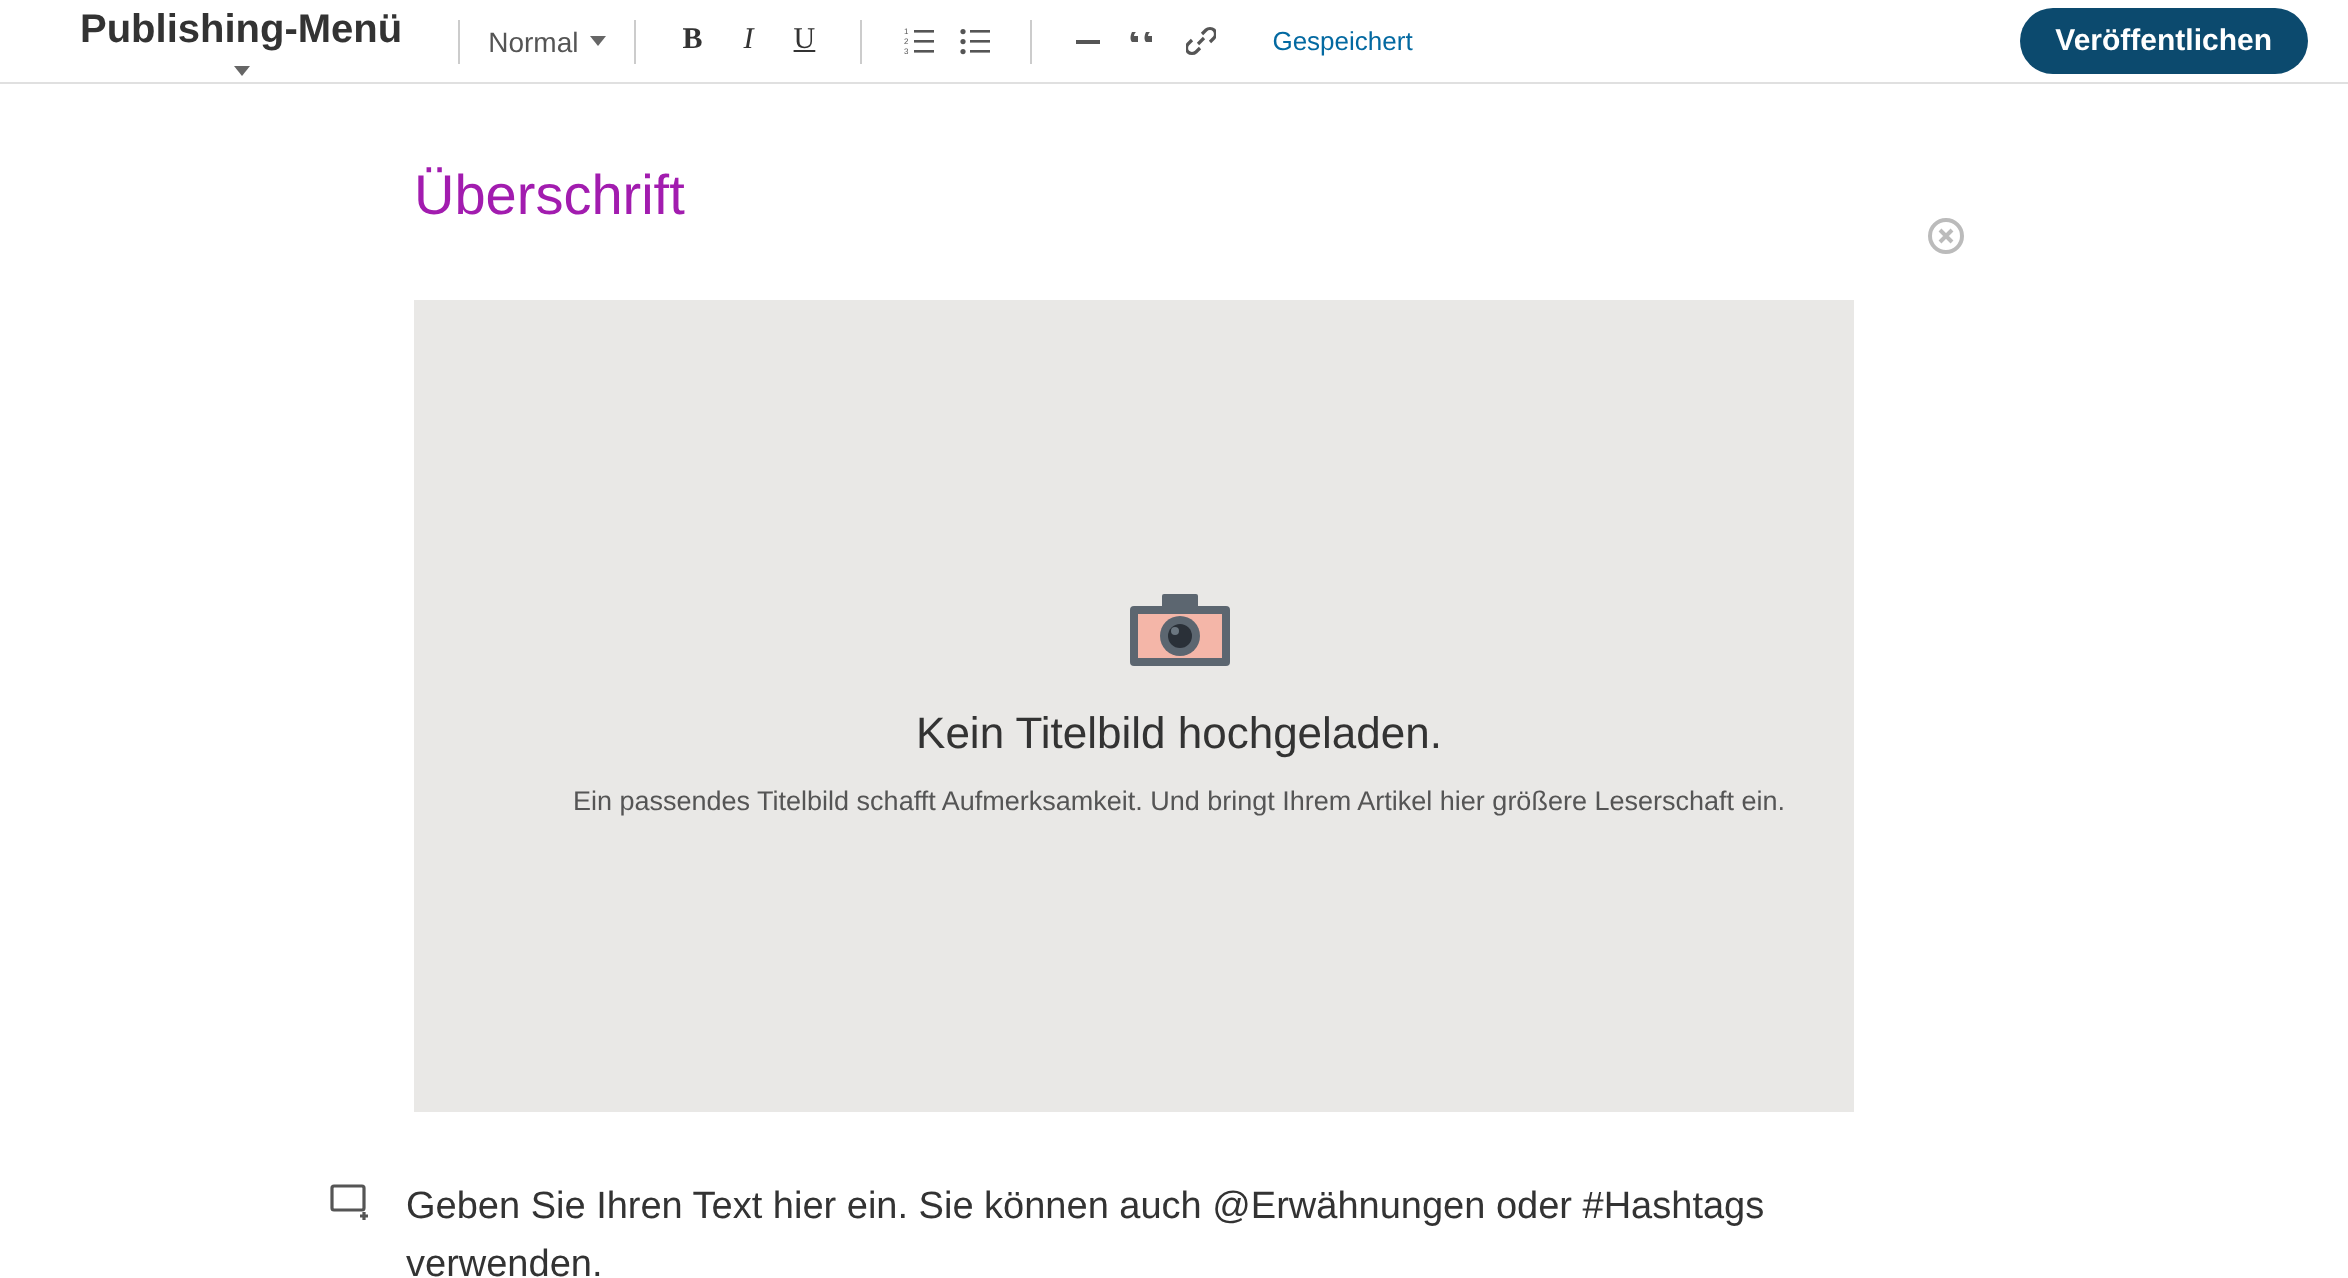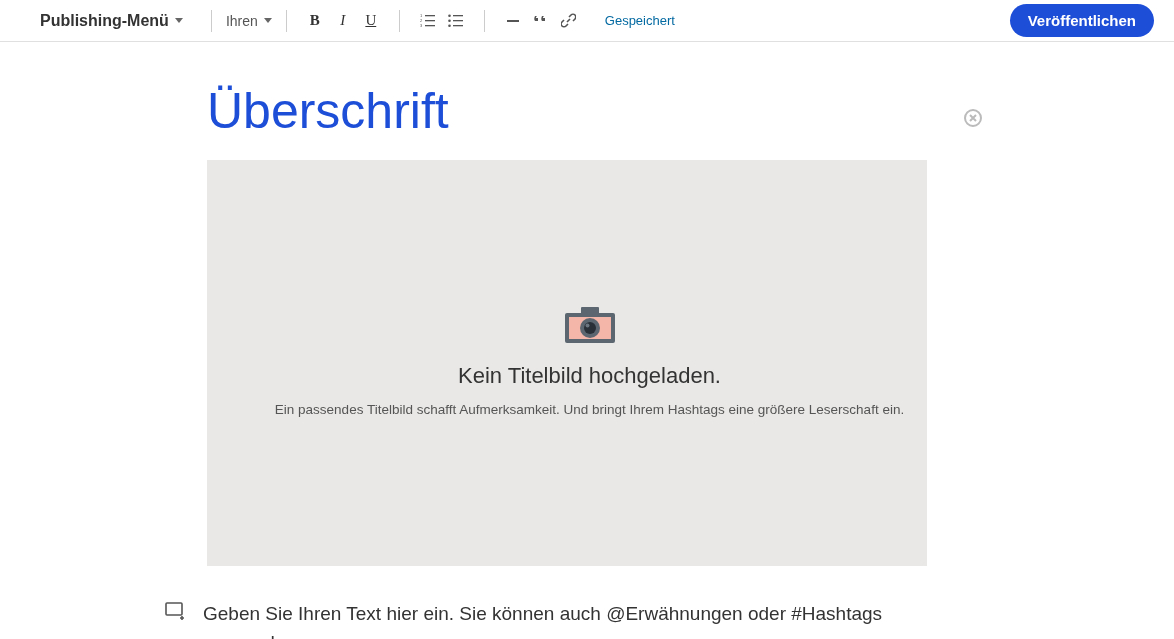--- a/index.html
+++ b/index.html
@@ -20,25 +20,26 @@
   height: 24px;
 }
 .toolbar .divider {
   width: 1px;
   height: 22px;
   background: #ccc;
 }
 .menu-btn {
   display: flex;
   align-items: center;
-  font-size: 16px;
+  font-size: 20px;
   color: #333;
   cursor: pointer;
   font-weight: 600;
   gap: 6px;
+  flex-direction: column;
 }
 .normal-btn {
   display: flex;
   align-items: center;
   font-size: 14px;
   color: #555;
   cursor: pointer;
   gap: 6px;
 }
 .caret-down {
@@ -65,21 +66,21 @@
   cursor: pointer;
   color: #555;
 }
 .saved-label {
   font-size: 13px;
   color: #0369a1;
   margin-left: 8px;
 }
 .spacer { flex: 1; }
 .publish-btn {
-  background: #1d4ed8;
+  background: #0c4a6e;
   color: #fff;
   border: none;
   border-radius: 18px;
   padding: 8px 18px;
   font-size: 15px;
   font-weight: 600;
   cursor: pointer;
 }
 
 .editor {
@@ -87,24 +88,24 @@
   margin: 0 auto;
   padding: 30px 0 40px;
   position: relative;
 }
 .headline-row {
   display: flex;
   align-items: center;
   position: relative;
 }
 .headline {
-  font-size: 50px;
+  font-size: 28px;
   font-weight: 400;
-  color: #1d4ed8;
-  padding: 10px 0 20px;
+  color: #a21caf;
+  padding: 10px 0 36px;
   flex: 1;
 }
 .close-x {
   color: #bbb;
   cursor: pointer;
   position: absolute;
   right: -16px;
   top: 36px;
 }
 
@@ -160,21 +161,21 @@
 
 <div class="toolbar">
   <div class="menu-btn">
     <span>Publishing-Menü</span>
     <span class="caret-down"></span>
   </div>
   <div class="group"></div>
   <div class="divider"></div>
   <div class="group">
     <div class="normal-btn">
-      <span>Ihren</span>
+      <span>Normal</span>
       <span class="caret-down"></span>
     </div>
   </div>
   <div class="divider"></div>
   <div class="group">
     <div class="fmt-btn bold">B</div>
     <div class="fmt-btn italic">I</div>
     <div class="fmt-btn underline">U</div>
   </div>
   <div class="divider"></div>
@@ -251,21 +252,21 @@
         <rect x="2" y="8" width="50" height="30" rx="2" fill="#5c6670"></rect>
         <rect x="6" y="12" width="42" height="22" fill="#f4b6a8"></rect>
         <rect x="18" y="2" width="18" height="8" rx="1" fill="#5c6670"></rect>
         <circle cx="27" cy="23" r="10" fill="#5c6670"></circle>
         <circle cx="27" cy="23" r="6" fill="#2a3038"></circle>
         <circle cx="24.5" cy="20.5" r="2" fill="#6b7680"></circle>
       </svg>
     </div>
     <div class="drop-title">Kein Titelbild hochgeladen.</div>
     <div class="drop-sub">
-      <span>Ein passendes Titelbild schafft Aufmerksamkeit. Und bringt Ihrem Hashtags eine größere Leserschaft ein.</span><br>
+      <span>Ein passendes Titelbild schafft Aufmerksamkeit. Und bringt Ihrem Artikel hier größere Leserschaft ein.</span><br>
     </div>
   </div>
 
   <div class="body-row">
     <div class="insert-icon">
       <svg width="22" height="18" viewBox="0 0 22 18">
           <rect x="1" y="1" width="16" height="12" rx="1" fill="none" stroke="#555" stroke-width="1.6"></rect>
           <path d="M17 14 v4 M15 16 h4" stroke="#555" stroke-width="1.6" fill="none"></path>
         </svg>
     </div>

